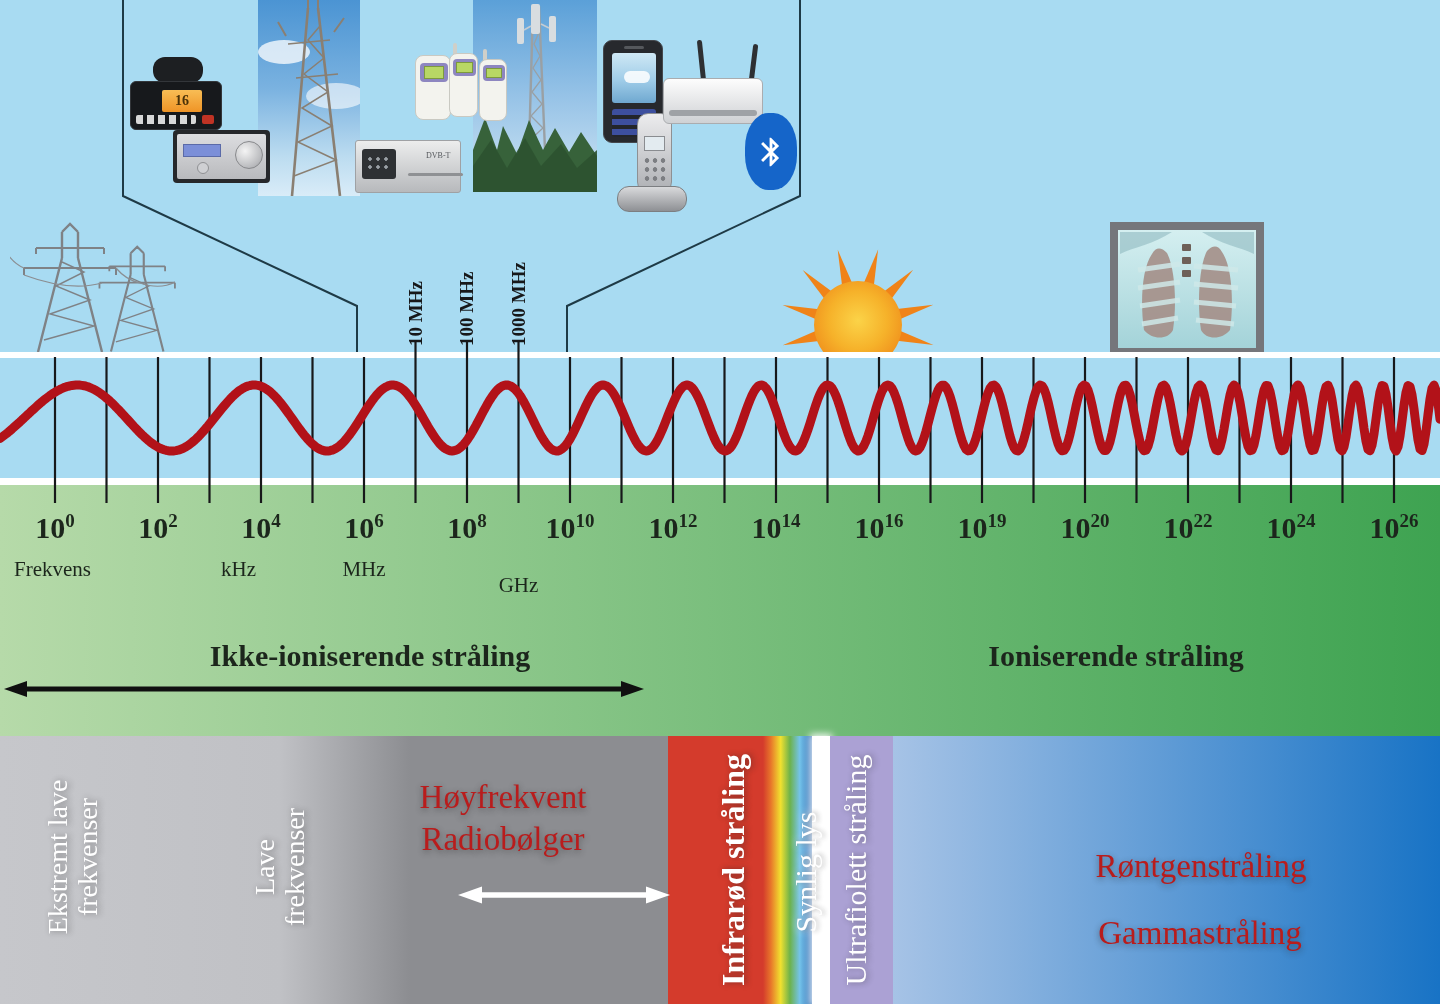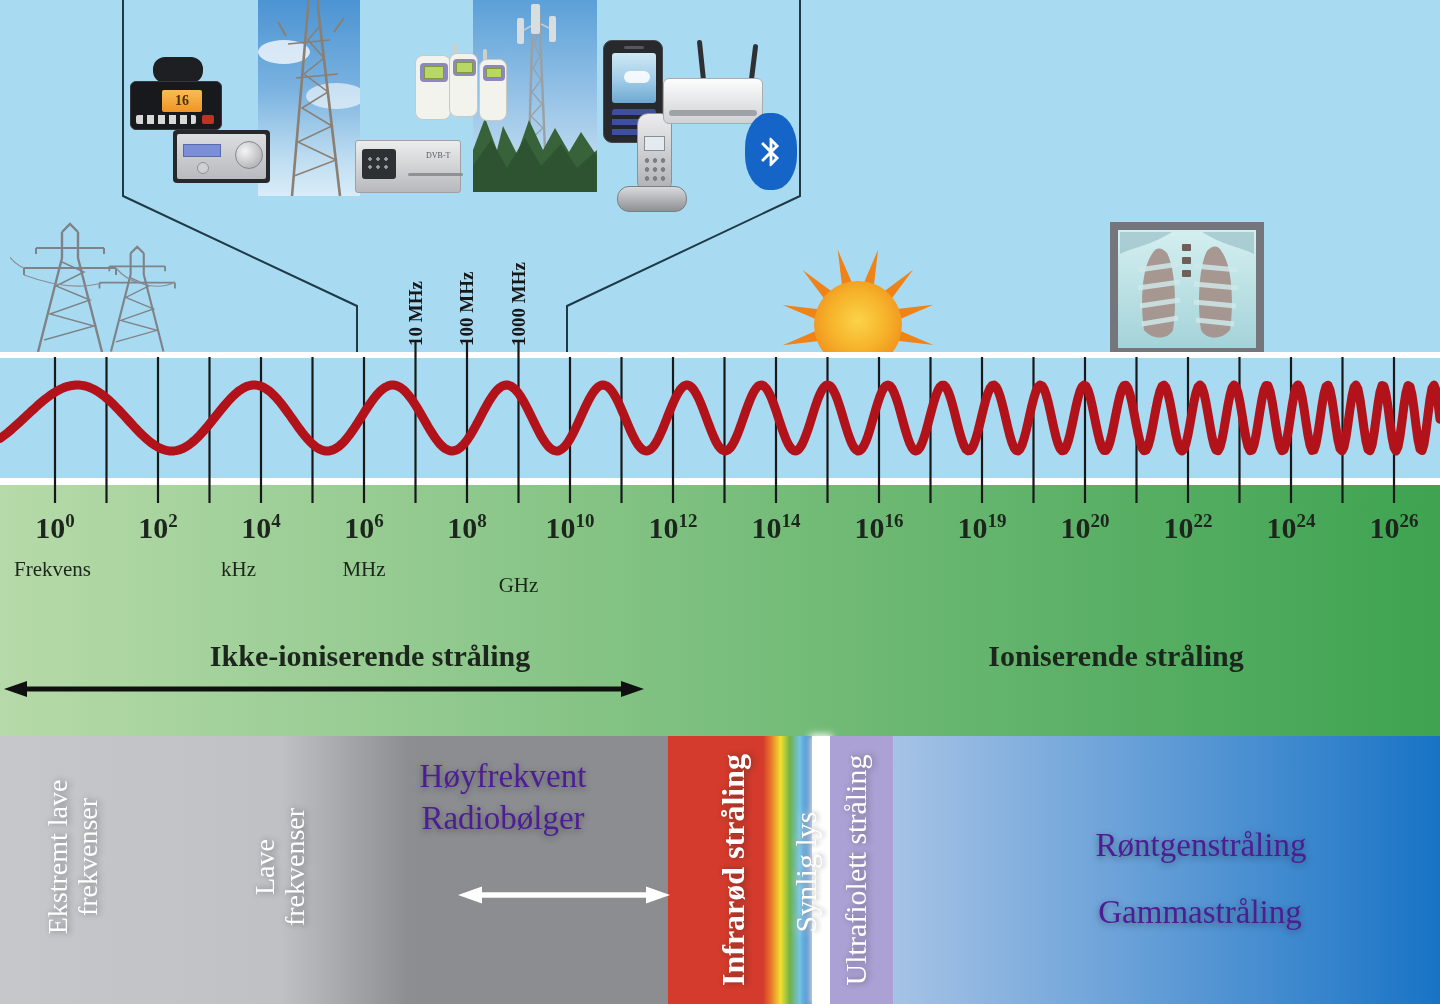--- a/index.html
+++ b/index.html
@@ -108,22 +108,22 @@
   
   .bband{position:absolute;top:736px;height:268px;}
   #band-gray{left:0;width:668px;
      background:linear-gradient(90deg,#c6c7cb 0px,#c0c1c5 280px,#8c8d91 410px,#8c8d91 668px);}
   #band-red{left:668px;width:95px;background:var(--red-band,#d43b2c);}
   #band-rainbow{left:763px;width:49px;}
   #band-whitegap{left:812px;width:18px;background:#fff;box-shadow:0 0 7px 2px rgba(255,255,255,.9);}
   #band-purple{left:830px;width:63px;background:var(--purple,#aba1d4);}
   #band-blue{left:893px;width:547px;background:linear-gradient(90deg,var(--blue-l,#a6c3e6),var(--blue-r,#1873c5));}
 
-  .wlab{position:absolute;transform:translate(-50%,-50%);color:#4c1d95;white-space:nowrap;
-        text-shadow:0 2px 6px rgba(30,30,30,.45);}
+  .wlab{position:absolute;transform:translate(-50%,-50%);color:#b91c1c;white-space:nowrap;
+        text-shadow:0 2px 6px rgba(30,30,30,.45);margin-top:21px;}
   .vlab{position:absolute;transform:translate(-50%,-50%) rotate(-90deg);color:#fff;white-space:nowrap;
         text-shadow:0 2px 6px rgba(30,30,30,.45);}
   .vlab2{position:absolute;transform:translate(-50%,-50%) rotate(-90deg);color:#fff;text-align:center;
         line-height:1.08;white-space:nowrap;text-shadow:0 2px 6px rgba(30,30,30,.45);}
   .f28{font-size:28px;} .f30{font-size:30px;} .f32{font-size:32px;} .f33{font-size:33px;}
 </style>
 </head>
 <body>
 
 <div id="page">

